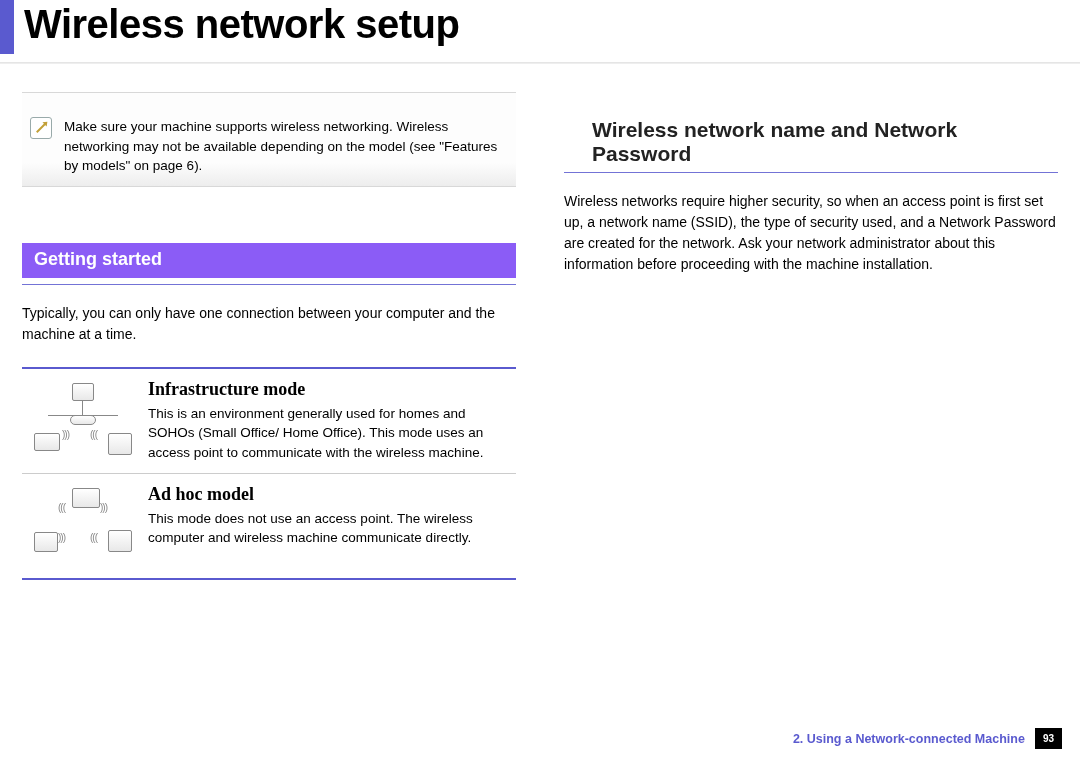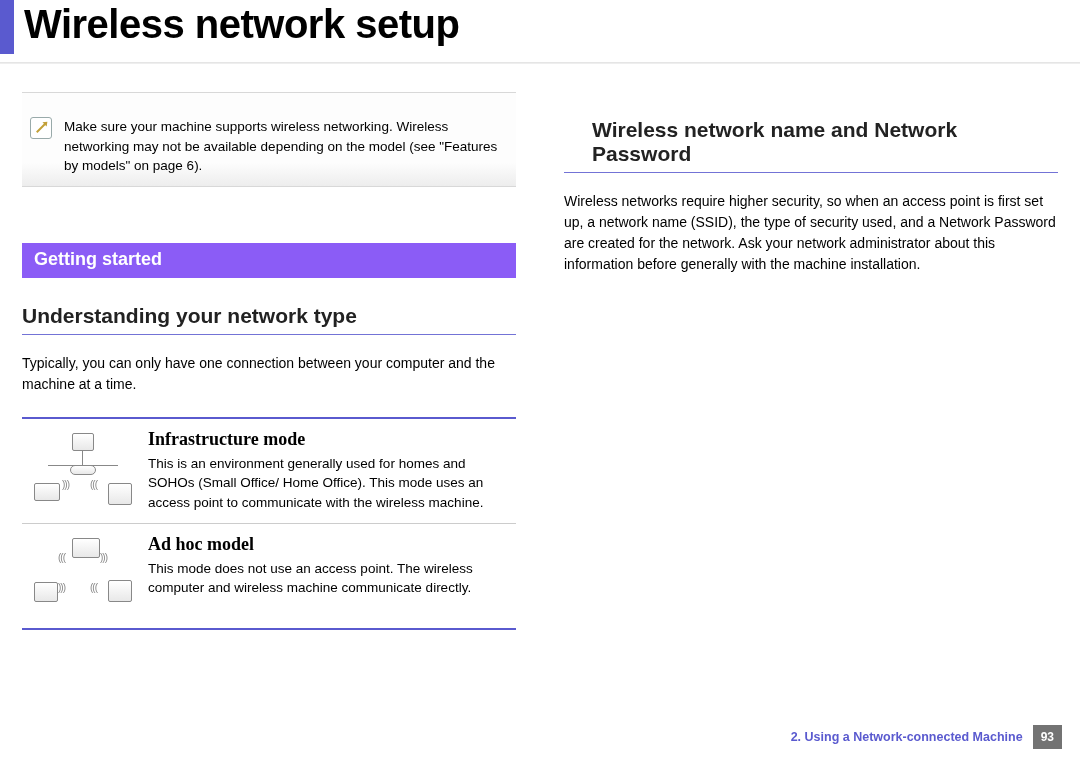--- a/index.html
+++ b/index.html
@@ -152,24 +152,24 @@
     bottom: 14px;
     right: 18px;
     display: flex;
     align-items: center;
     gap: 10px;
     font-size: 12.5px;
     font-weight: 700;
     color: #5a5acf;
   }
   .pagenum {
-    background: #737373;
+    background: #000000;
     color: #fff;
     padding: 5px 8px;
-    font-size: 12px;
+    font-size: 10px;
   }
 </style>
 </head>
 <body>
 
 <div class="title-bar">
   <div class="title-accent"></div>
   <h1 class="page-title">Wireless network setup</h1>
 </div>
 <div class="rule"></div>
@@ -179,21 +179,20 @@
 
     <div class="note-box">
       <div class="note-icon">
           <div class="pencil"></div>
         </div>
       <div>Make sure your machine supports wireless networking. Wireless networking may not be available depending on the model (see "Features by models" on page 6).</div>
     </div>
 
     <div class="section-tab">Getting started</div>
 
-    <h2 class="sub">Understanding your network type</h2>
     <div class="sub-rule"></div>
 
     <p class="body">Typically, you can only have one connection between your computer and the machine at a time.</p>
 
     <div class="modes">
       <div class="mode-row">
         <div class="mode-illus">
           <div class="device" style="left:44px;top:4px;width:22px;height:18px"></div>
           <div style="position:absolute;left:54px;top:22px;width:1px;height:14px;background:#888"></div>
           <div style="position:absolute;left:20px;top:36px;width:70px;height:1px;background:#888"></div>
@@ -223,20 +222,20 @@
           <div class="mb">This mode does not use an access point. The wireless computer and wireless machine communicate directly.</div>
         </div>
       </div>
     </div>
 
   </div>
 
   <div class="col">
     <h2 class="sub right-sub">Wireless network name and Network Password</h2>
     <div class="sub-rule"></div>
-    <p class="body">Wireless networks require higher security, so when an access point is first set up, a network name (SSID), the type of security used, and a Network Password are created for the network. Ask your network administrator about this information before generally with the machine installation.</p>
+    <p class="body">Wireless networks require higher security, so when an access point is first set up, a network name (SSID), the type of security used, and a Network Password are created for the network. Ask your network administrator about this information before proceeding with the machine installation.</p>
   </div>
 </div>
 
 <div class="footer">
   <span>2.  Using a Network-connected Machine</span>
   <span class="pagenum">93</span>
 </div>
 
 </body></html>

